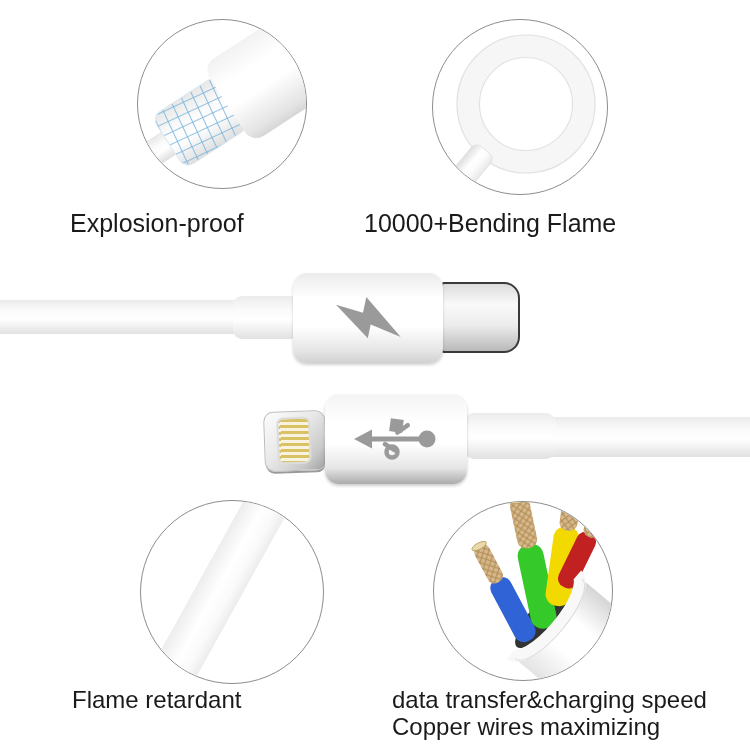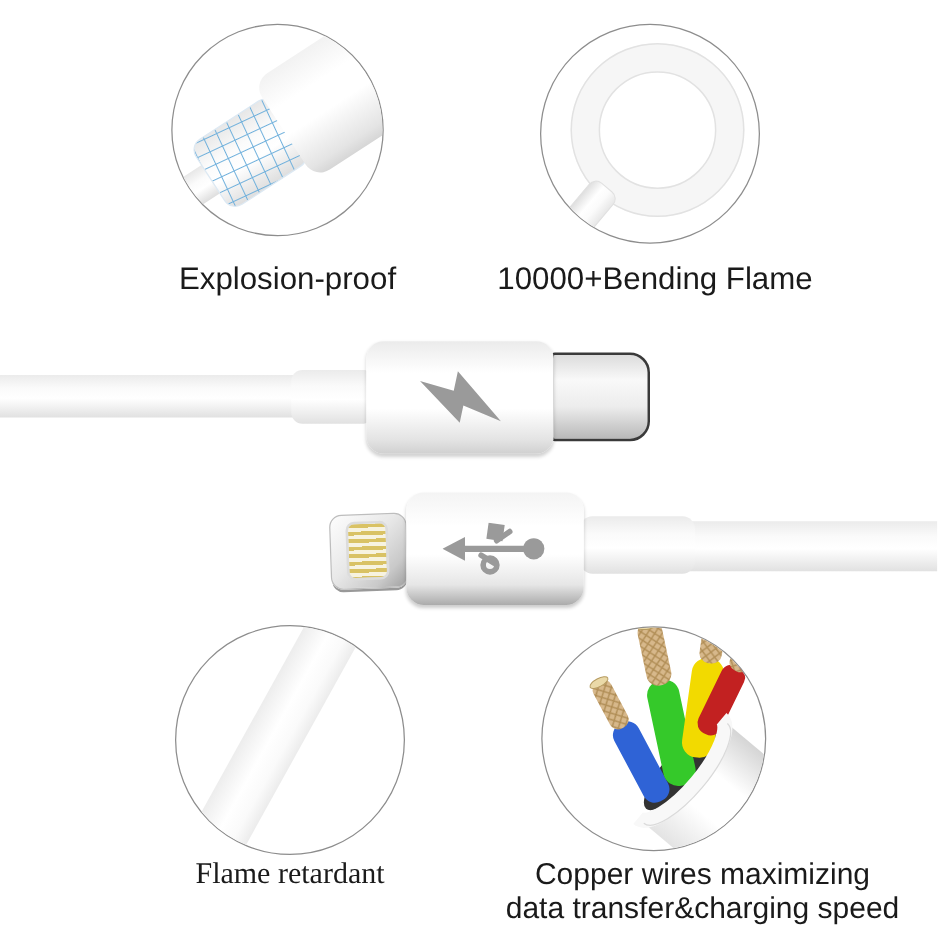--- a/index.html
+++ b/index.html
@@ -1,30 +1,30 @@
 <!DOCTYPE html>
 <html><head>
 <meta charset="utf-8">
 <style>
   html,body{margin:0;padding:0;background:#ffffff;}
   .canvas{position:relative;width:750px;height:750px;background:#ffffff;overflow:hidden;
           font-family:"Liberation Sans", sans-serif;color:#1a1a1a;}
   .circle{position:absolute;border-radius:50%;border:1.5px solid #8d8d8d;overflow:hidden;background:#fff;}
   .circle svg{display:block;}
-  .label{position:absolute;text-align:center;font-size:25px;line-height:27px;color:#1a1a1a;white-space:nowrap;}
+  .label{position:absolute;text-align:left;font-size:25px;line-height:27px;color:#1a1a1a;white-space:nowrap;}
   .label.two{font-size:24px;}
 
   
   .c-tl{left:137px;top:19px;width:168px;height:168px;}
   .c-tr{left:432px;top:19px;width:174px;height:174px;}
   .c-bl{left:140px;top:500px;width:182px;height:182px;}
   .c-br{left:433px;top:501px;width:178px;height:178px;}
   .l-tl{left:70px;top:210px;width:320px;}
   .l-tr{left:364px;top:210px;width:320px;}
-  .l-bl{left:72px;top:686px;width:320px;font-family:Liberation Serif, serif;}
+  .l-bl{left:72px;top:686px;width:320px;}
   .l-br{left:392px;top:686px;width:340px;}
 
   
   .seg{position:absolute;}
   .grad-cable{background:linear-gradient(180deg,#ebebeb 0%,#fafafa 30%,#ffffff 55%,#e1e1e1 100%);}
   .usbc-cable{left:0;top:300px;width:236px;height:34px;z-index:0;}
   .usbc-relief{left:233px;top:296px;width:62px;height:43px;border-radius:9px 4px 4px 9px;z-index:1;}
   .usbc-body{left:293px;top:273px;width:150px;height:90px;border-radius:14px;z-index:3;
              background:linear-gradient(180deg,#ebebeb 0%,#ffffff 28%,#ffffff 60%,#e3e3e3 88%,#d0d0d0 100%);
              box-shadow:0 2px 3px rgba(0,0,0,.18);display:flex;align-items:center;justify-content:center;}
@@ -176,17 +176,17 @@
           <rect x="-10" y="-54" width="20" height="60" rx="9" fill="#c22121"></rect>
           <rect x="-8" y="-96" width="16" height="46" rx="7" fill="url(#copperPat)"></rect>
           <ellipse cx="0" cy="-95" rx="8" ry="3.2" stroke="#b59a5f" stroke-width="0.8" fill="#ead9a8"></ellipse>
         </g>
         <path d="M -52 -8 A 52 17.5 0 0 0 52 -8" fill="none" stroke="#f8f8f8" stroke-width="12"></path>
         <path d="M -52 -8 A 52 17.5 0 0 0 52 -8" fill="none" stroke="#dadada" stroke-width="1" transform="translate(0,6)"></path>
       </g>
     </svg>
   </div>
   <div class="label two l-br">
+    <div>data transfer&amp;charging speed</div>
     <div>Copper wires maximizing</div>
-    <div>data transfer&amp;charging speed</div>
   </div>
 
 </div>
 
 </body></html>

